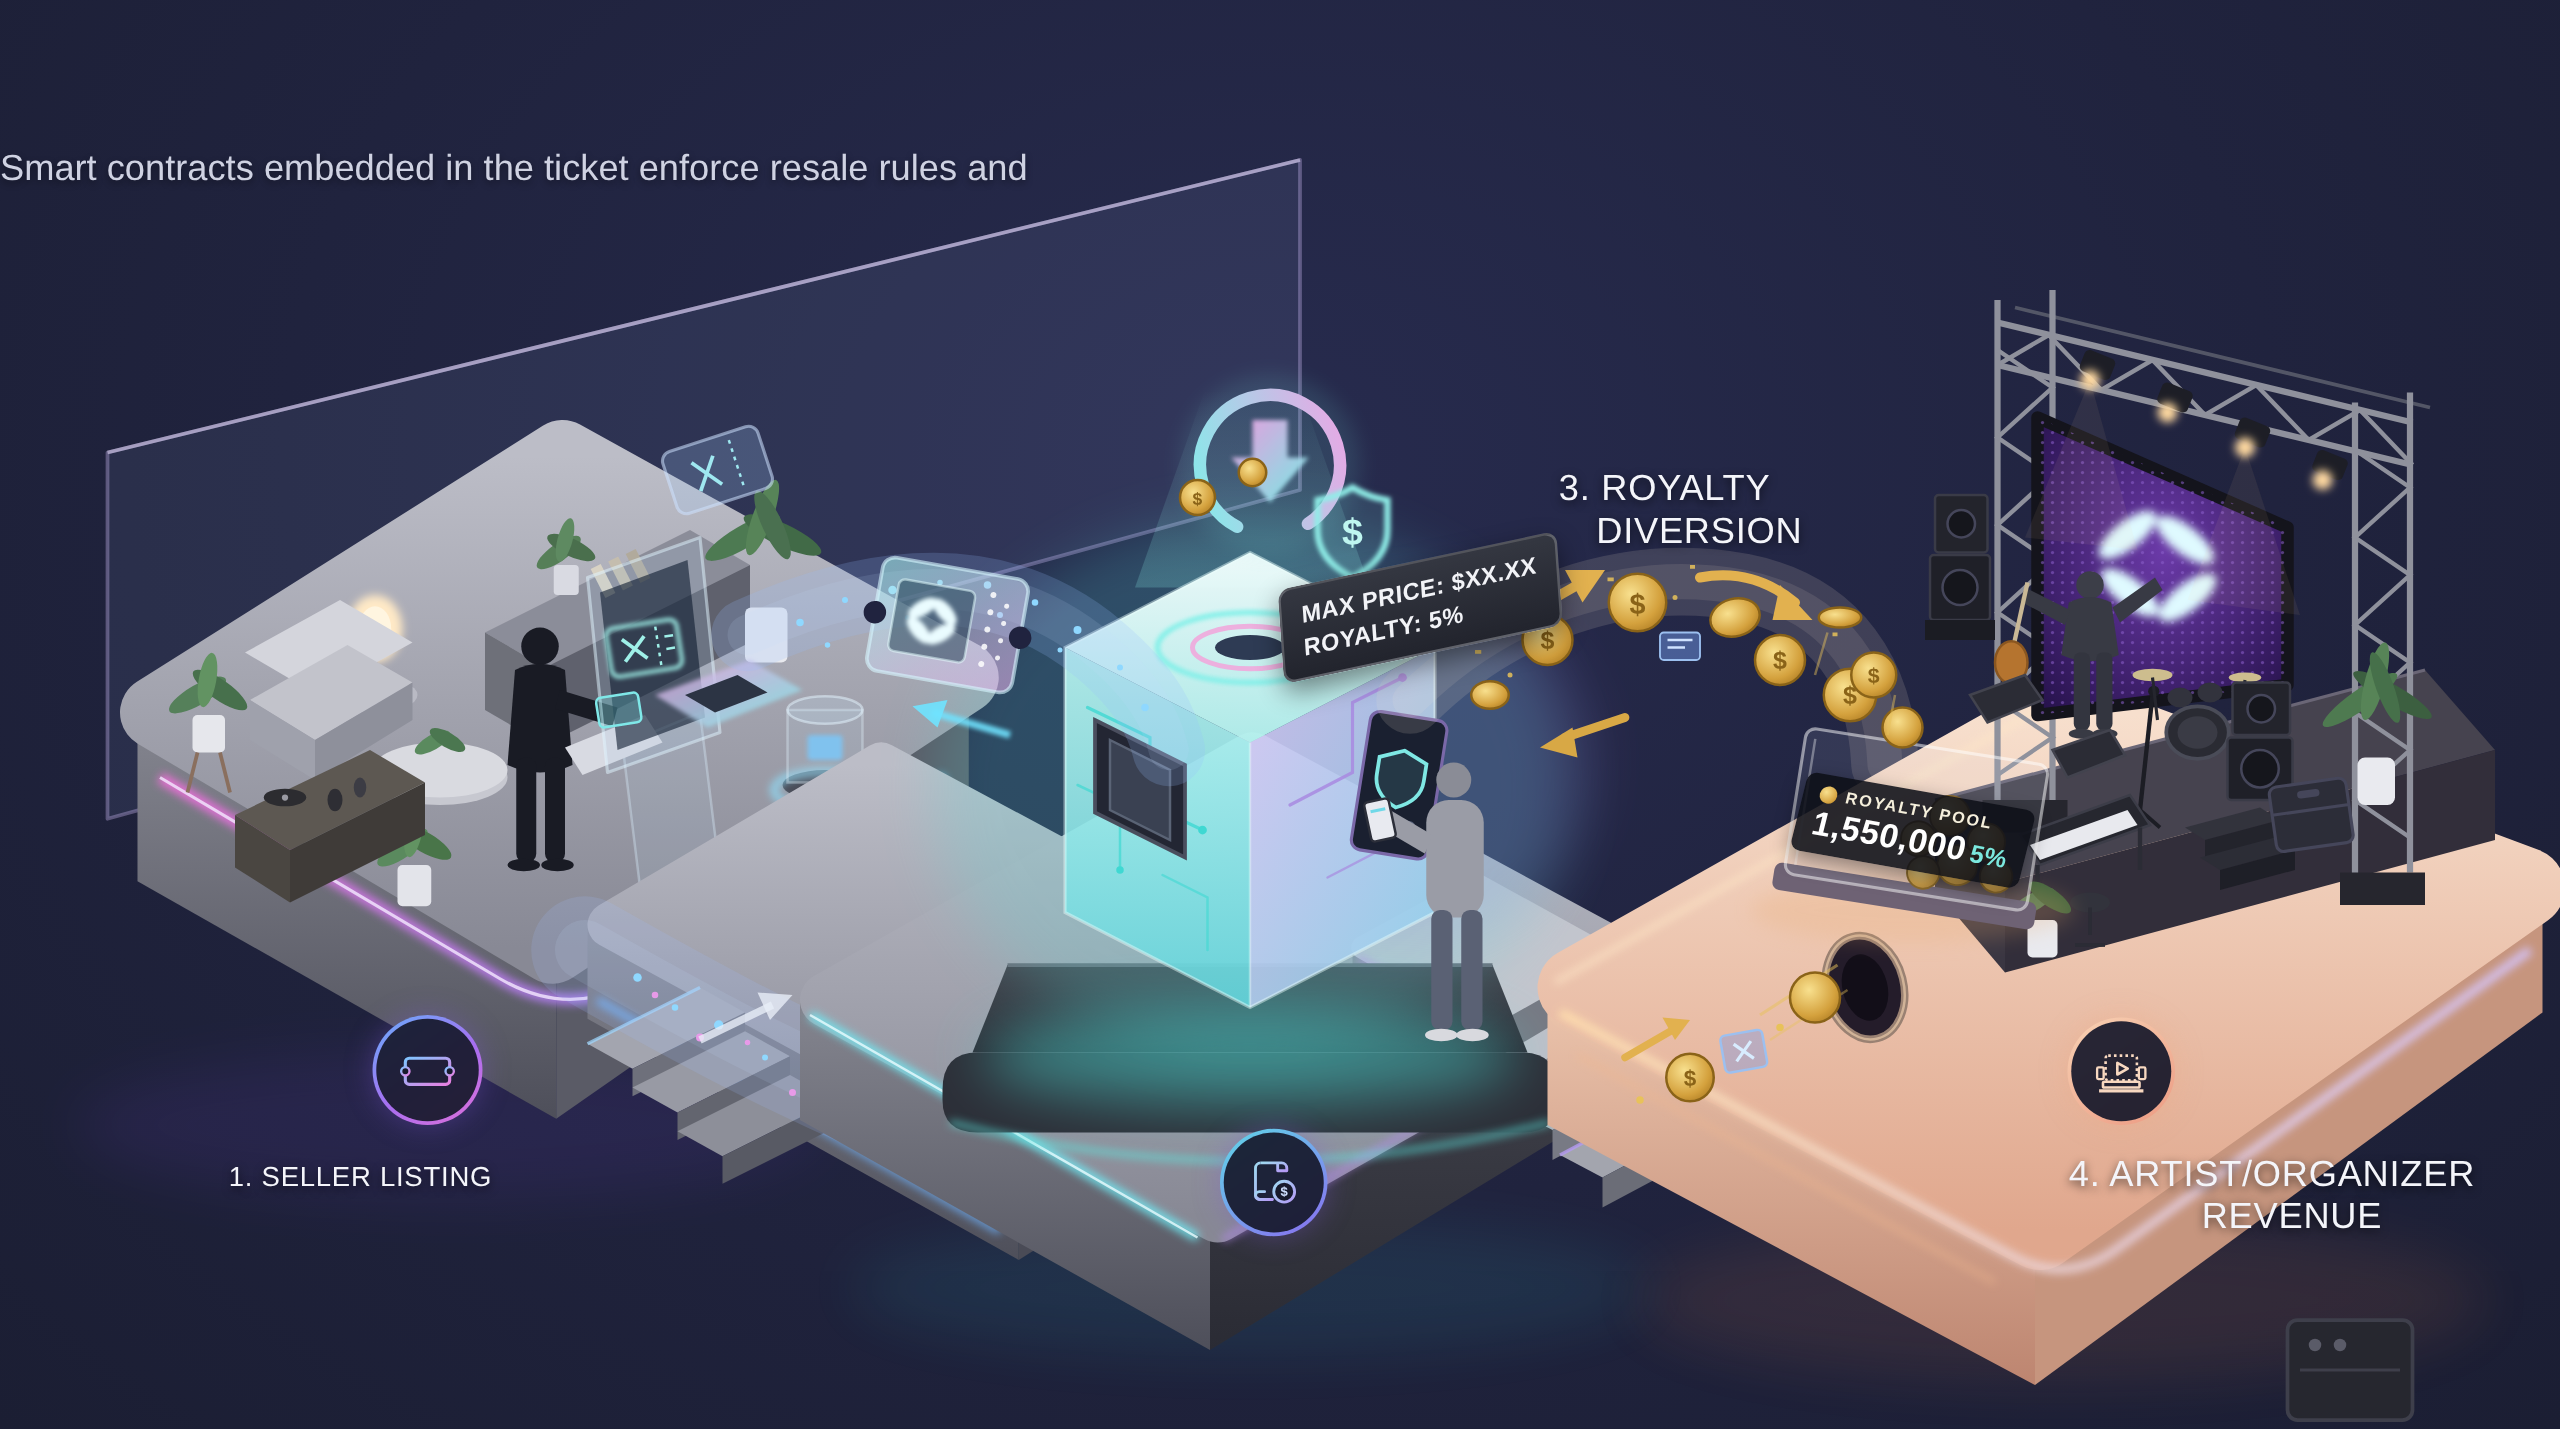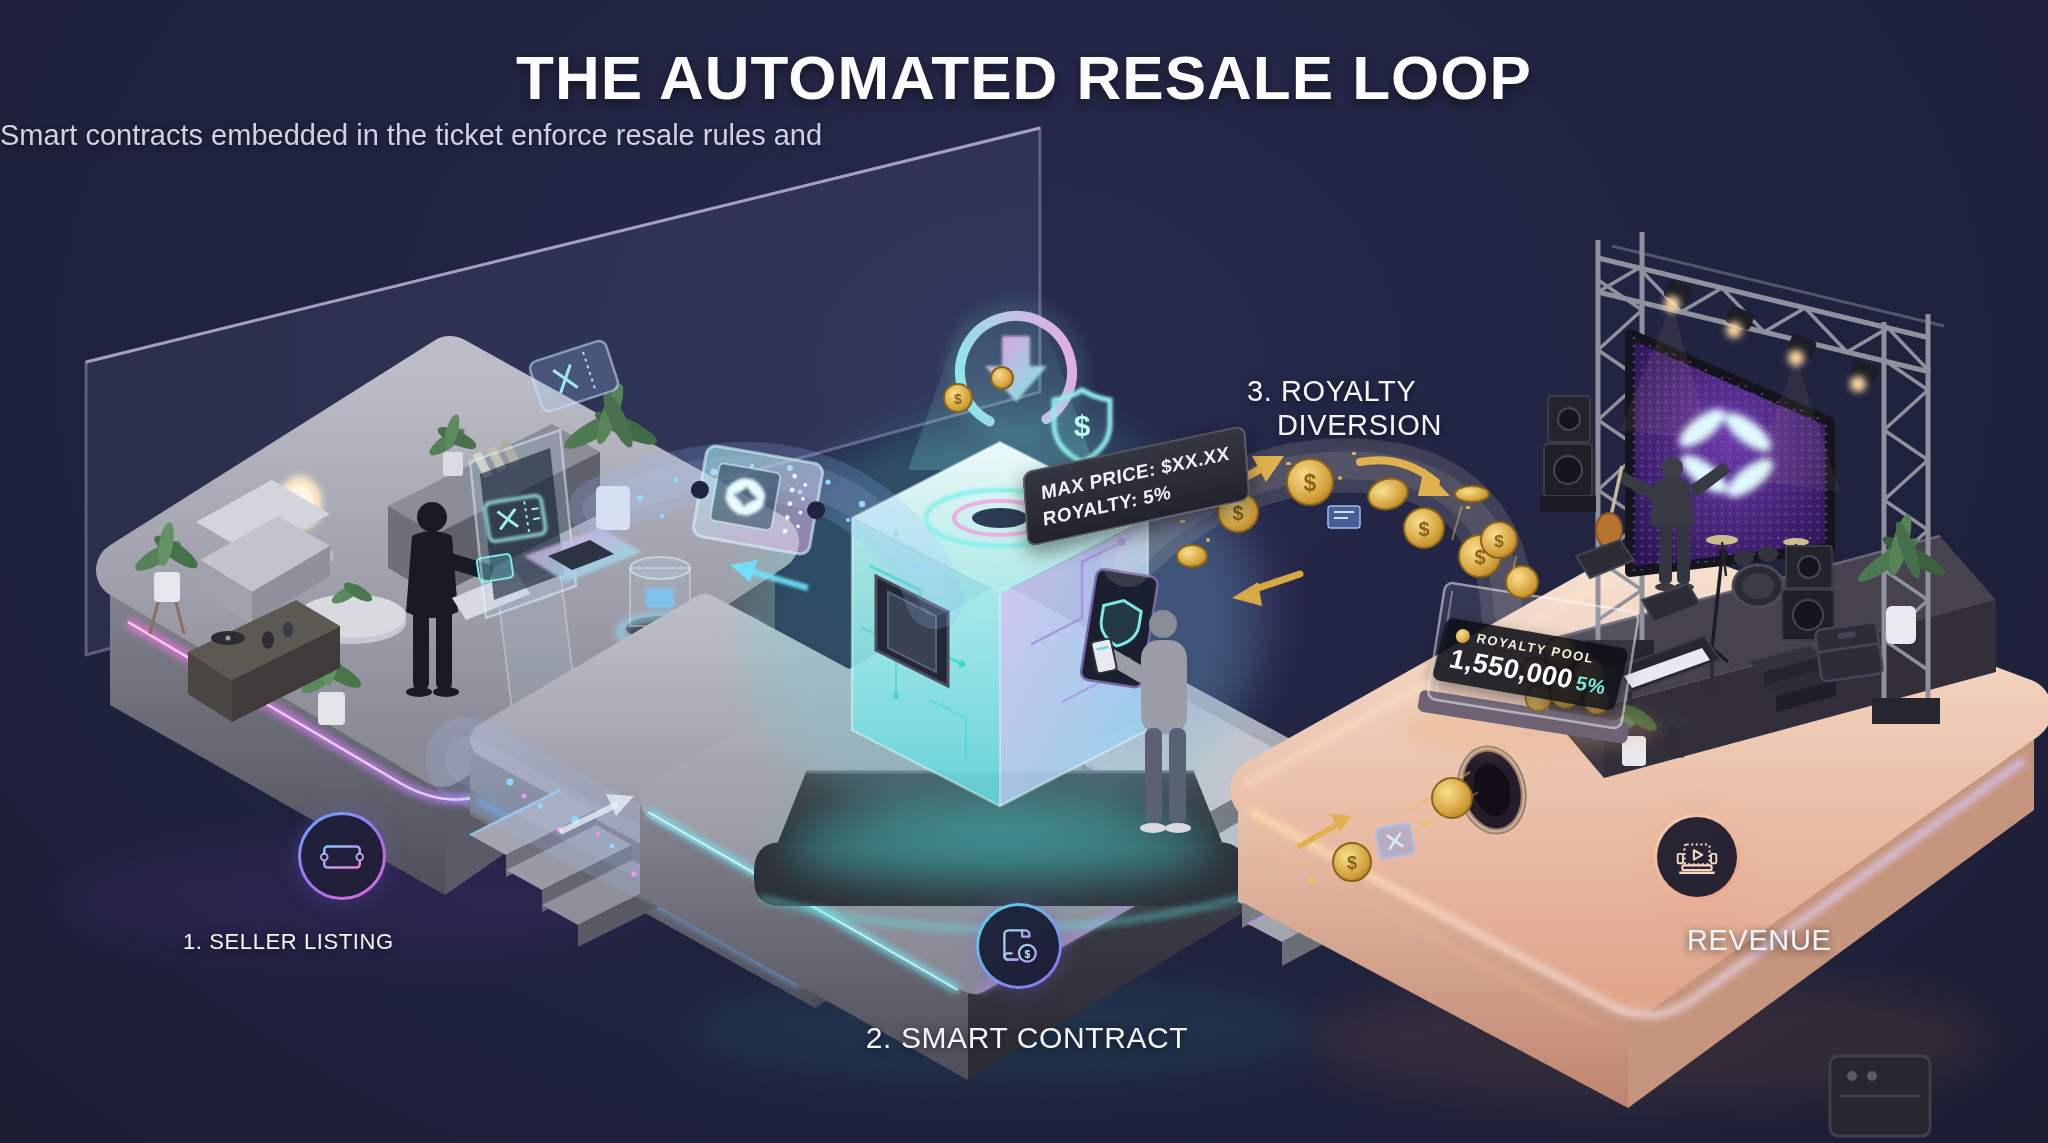--- a/index.html
+++ b/index.html
@@ -685,21 +685,20 @@
         <circle cx="1499" cy="540" r="18" fill="url(#gGold)" stroke="#8a6318" stroke-width="2"></circle>
         <circle cx="1522" cy="582" r="16" fill="url(#gGold)" stroke="#8a6318" stroke-width="2"></circle>
         <text x="1499" y="541" text-anchor="middle" dominant-baseline="central" font-size="17" font-weight="bold" fill="#8a6318">$</text>
         <line x1="1462" y1="506" x2="1452" y2="540" stroke="#e8c25a" stroke-width="2" opacity=".45"></line>
         <line x1="1516" y1="556" x2="1510" y2="588" stroke="#e8c25a" stroke-width="2" opacity=".45"></line>
       </g>
     </g>
   </g>
 </svg>
 
-<div class="page-title">THE AUTOMATED RESALE LOOP</div>
 <div class="subtitle">
   <div>Smart contracts embedded in the ticket enforce resale rules and</div>
 </div>
 
 <div class="panel-maxprice">
   <div>MAX PRICE: $XX.XX</div>
   <div>ROYALTY: 5%</div>
 </div>
 
 <div class="panel-pool">
@@ -763,23 +762,23 @@
         <line x1="6" y1="38" x2="40" y2="38" stroke-width="2.4"></line>
       </g>
     </svg>
   </div>
 </div>
 
 <div class="step-label" id="label-1">
   <div class="line1">1. SELLER LISTING</div>
 </div>
 <div class="step-label" id="label-2">
-  <div class="line1">2. SMART CONTRACT</div>
 </div>
 <div class="step-label" id="label-3">
   <div class="line1">3. ROYALTY</div>
   <div class="line2">DIVERSION</div>
 </div>
 <div class="step-label" id="label-4">
+  <div class="line1">4. ARTIST/ORGANIZER</div>
   <div class="line2">REVENUE</div>
 </div>
 
 </div>
 
 </body></html>

